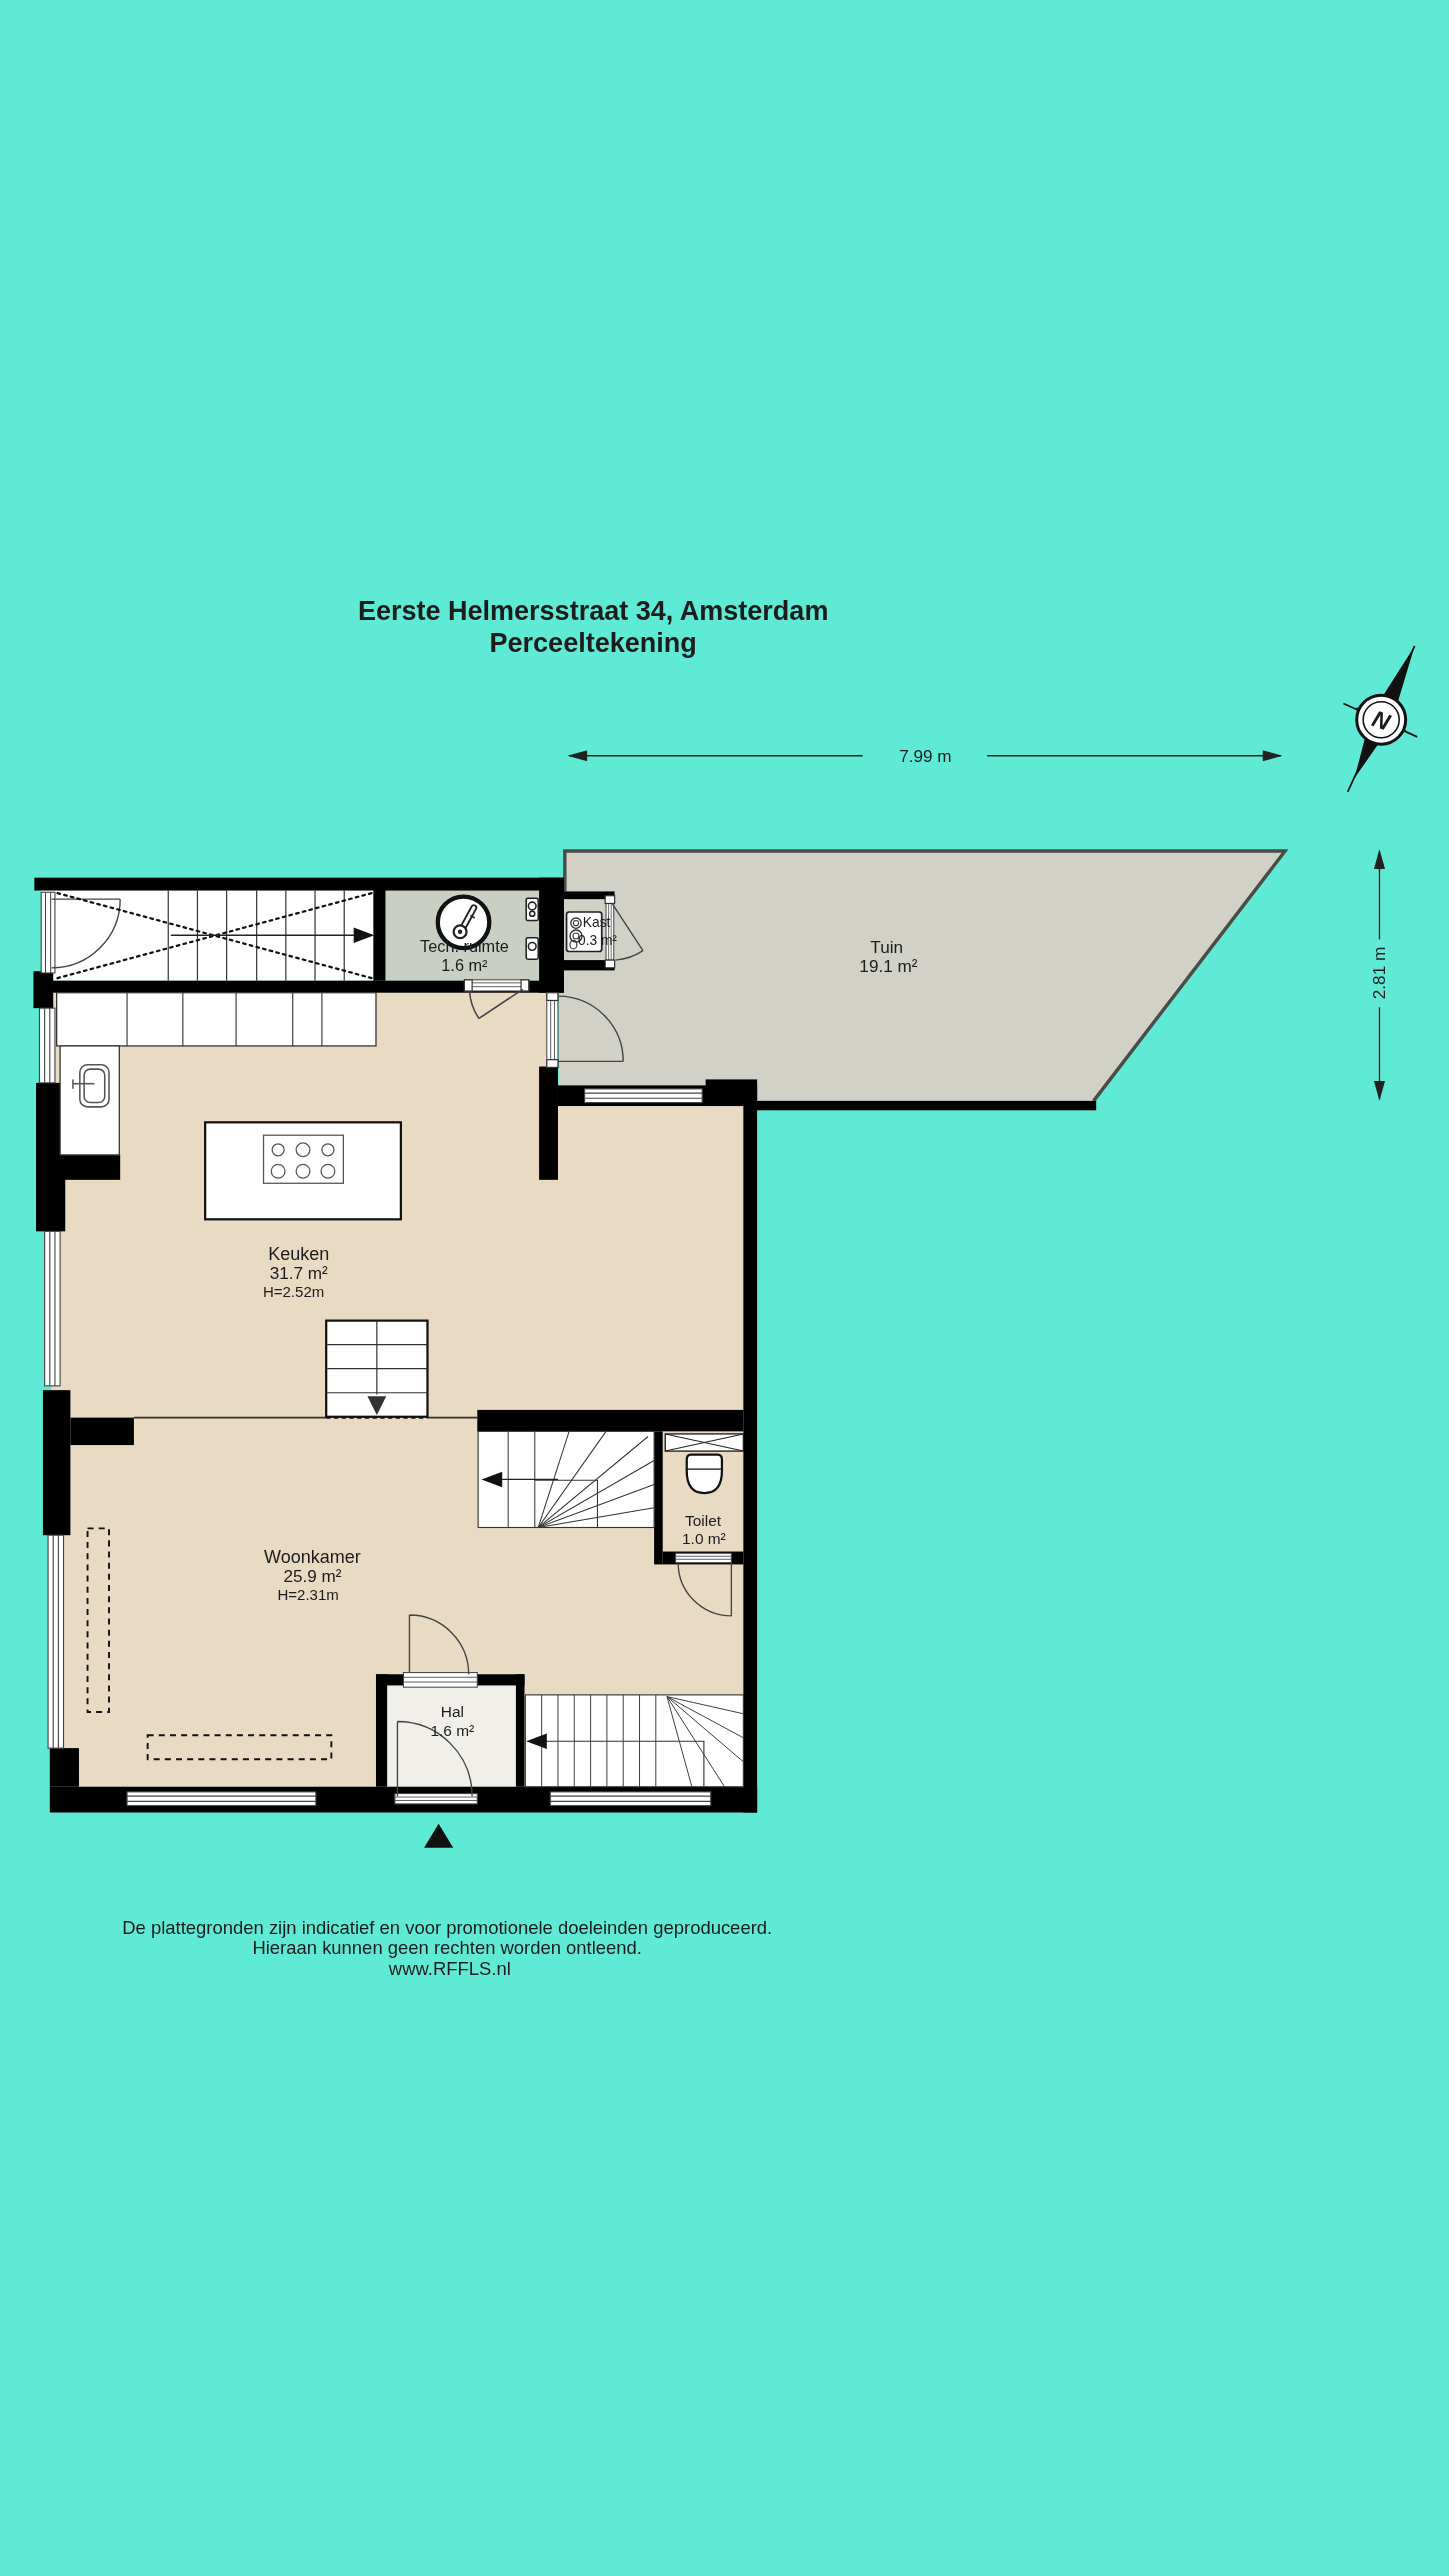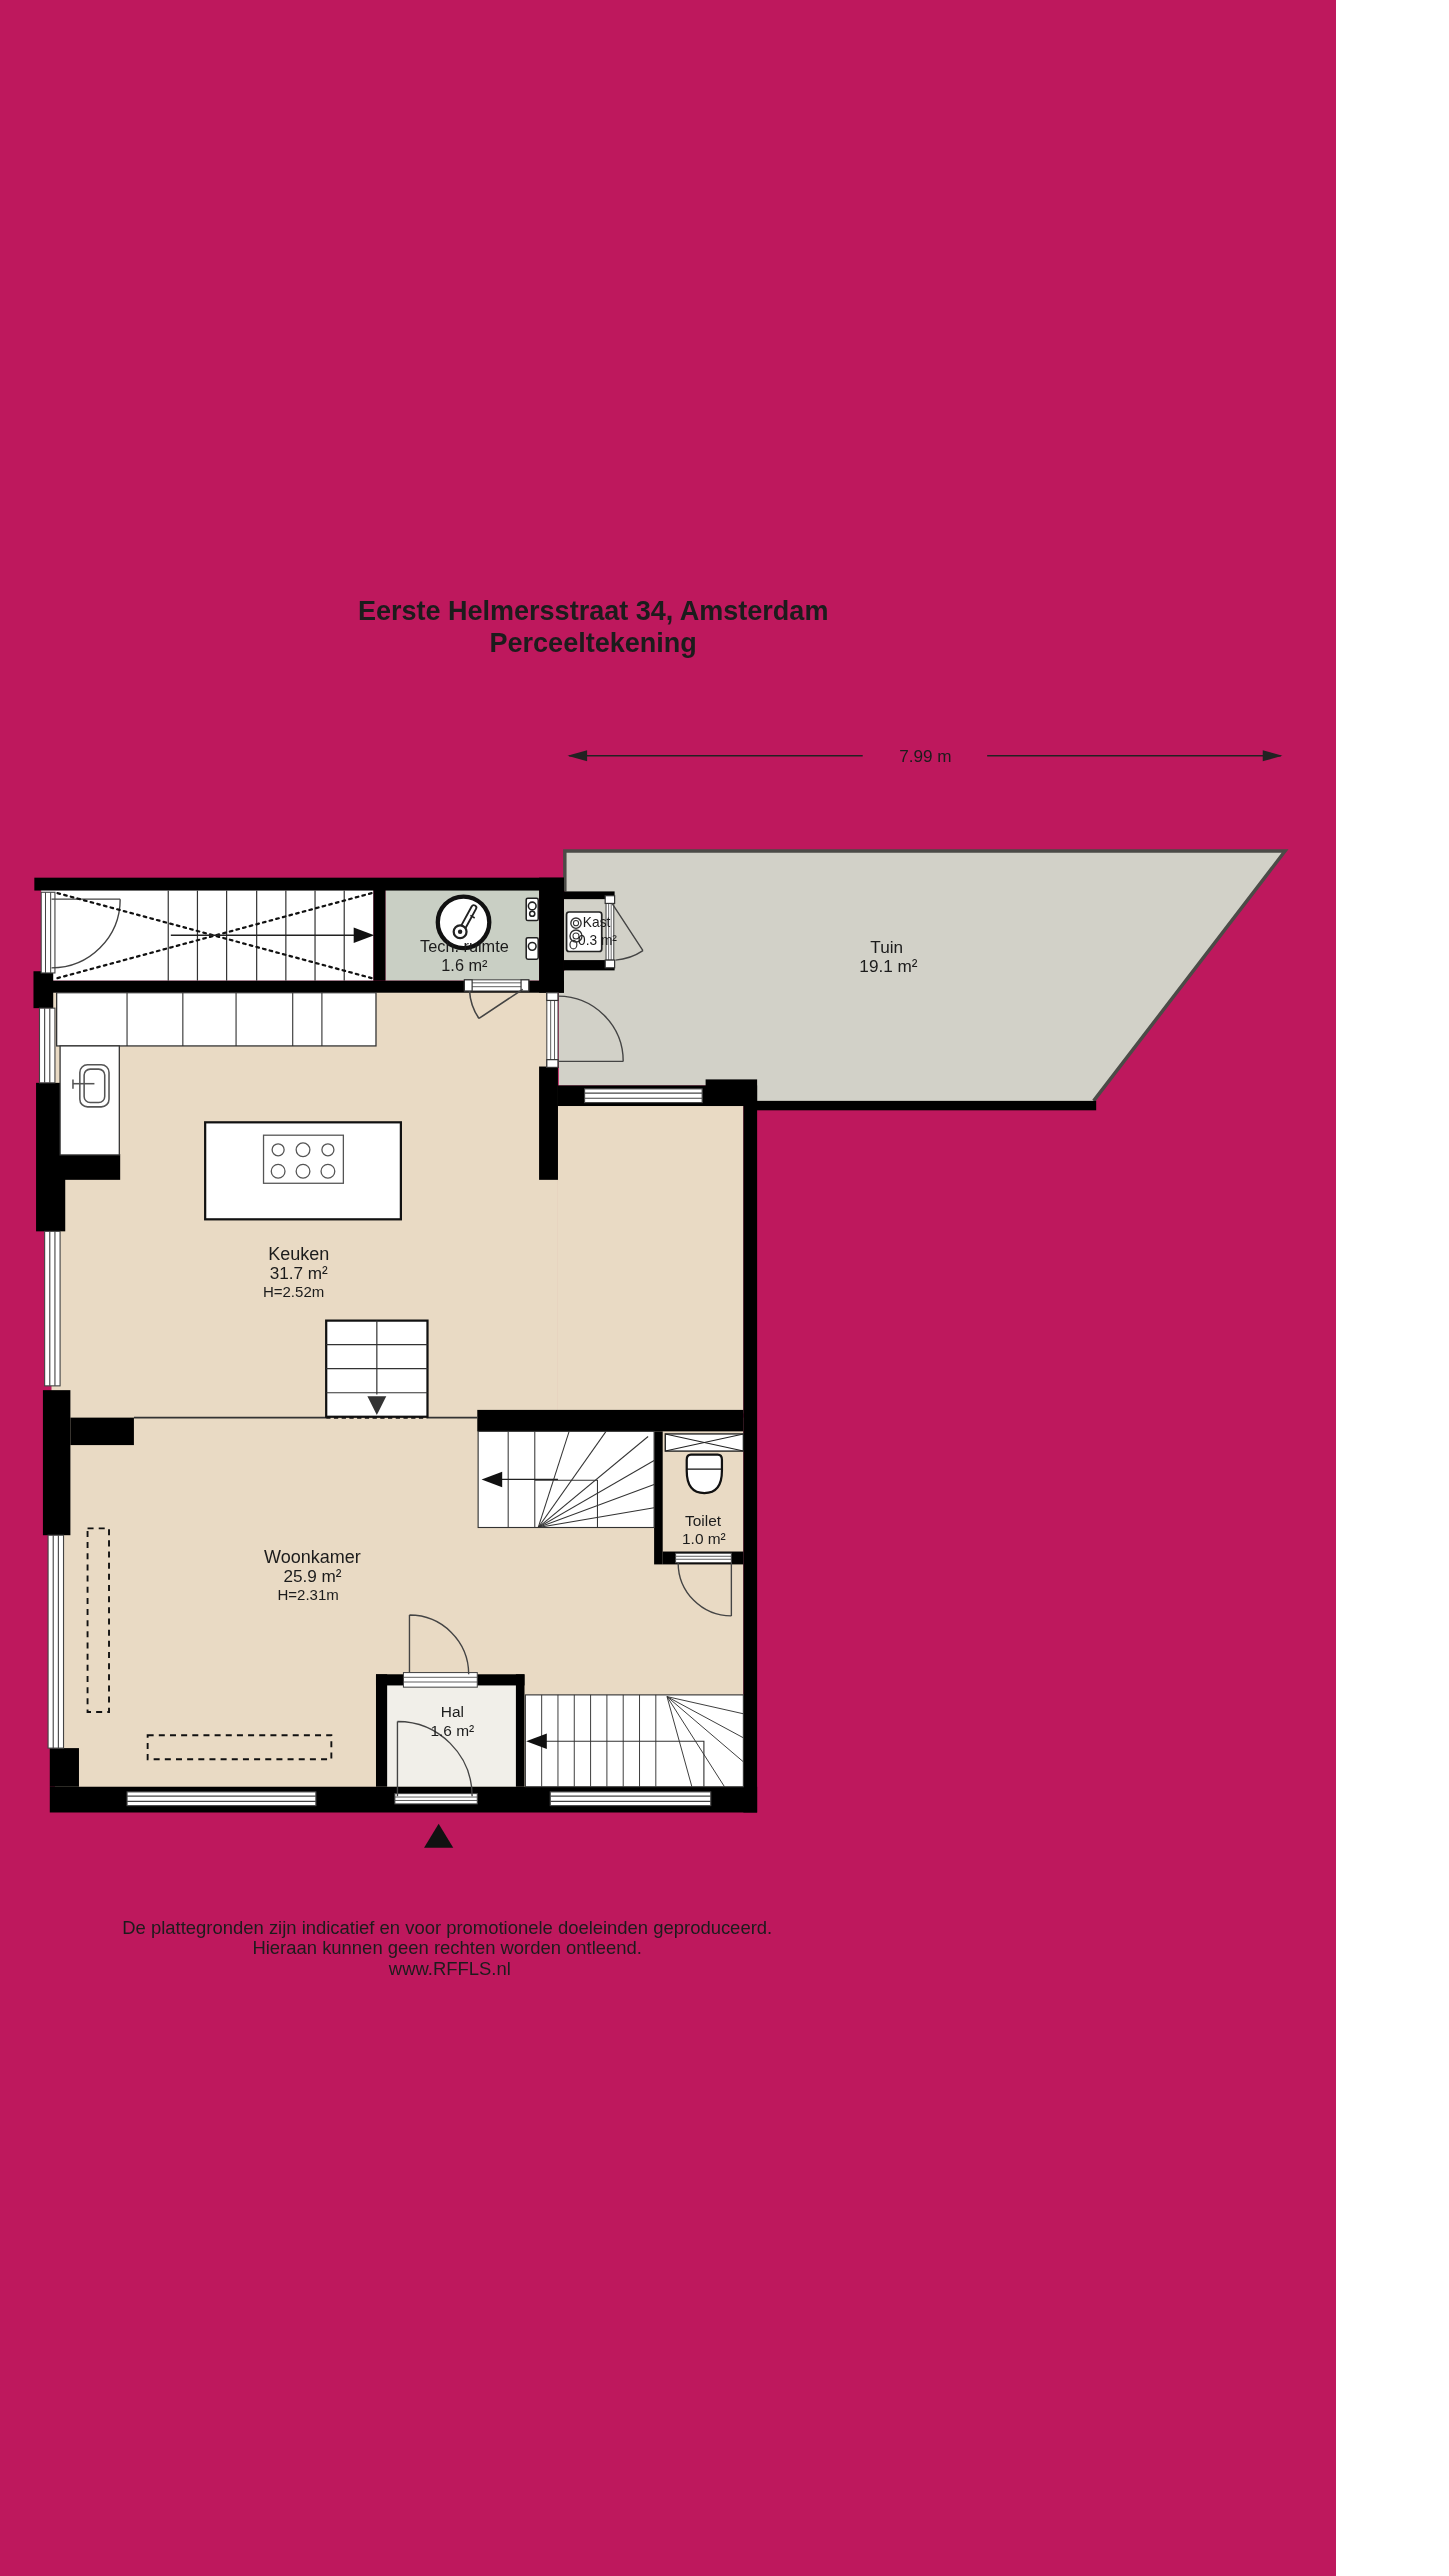--- a/index.html
+++ b/index.html
@@ -1,16 +1,16 @@
 <!DOCTYPE html>
 <html style="font-size:13.7px"><head>
 <meta charset="utf-8">
 <style>
   html,body{margin:0;padding:0;background:#ffffff;}
-  #page{position:relative;width:1336px;height:2576px;background:#be185d;overflow:hidden;}
+  #page{position:relative;width:1449px;height:2576px;background:#5eead4;overflow:hidden;}
   svg{position:absolute;left:0;top:0;}
   text{font-family:"Liberation Sans", sans-serif;fill:#1c1c1c;}
 </style>
 </head>
 <body>
 <div id="page">
 <svg width="1449" height="2576" viewBox="0 0 1688 3000">
 
 <g>
 <text x="691" y="722" text-anchor="middle" font-size="31.5" font-weight="bold">Eerste Helmersstraat 34, Amsterdam</text>

